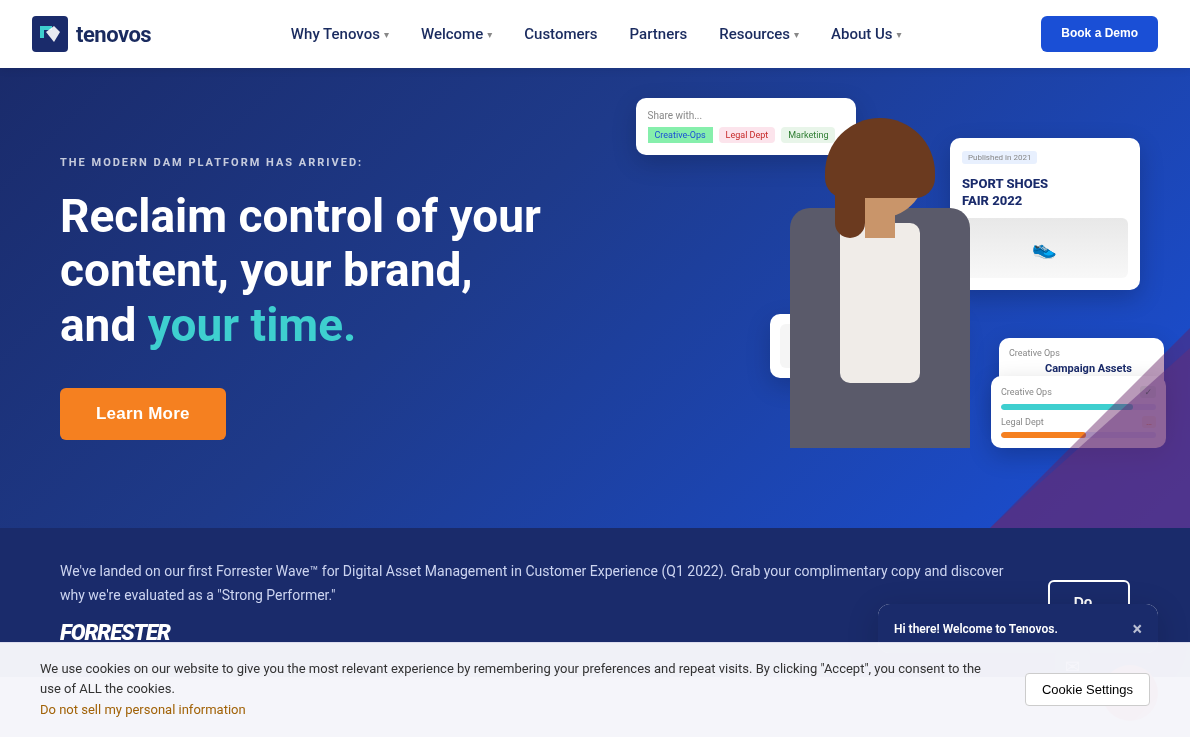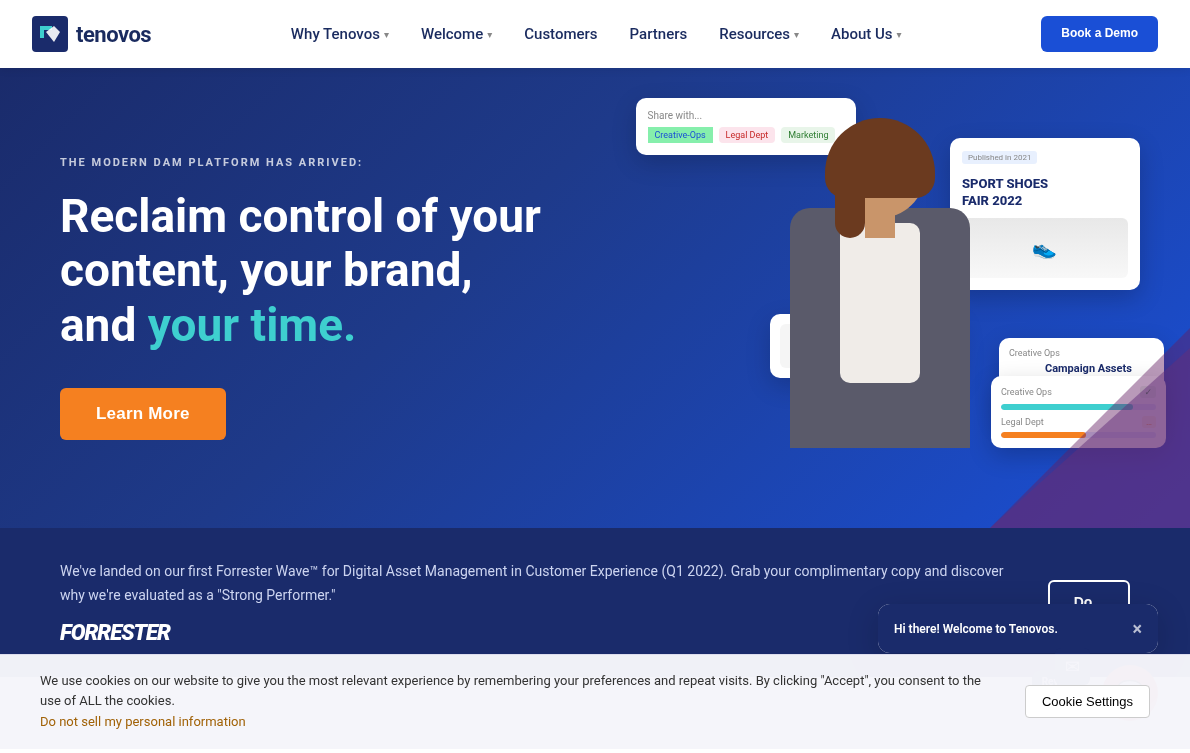--- a/index.html
+++ b/index.html
@@ -115,21 +115,21 @@
       position: fixed; bottom: 32px; right: 32px;
       width: 56px; height: 56px; border-radius: 50%;
       background: linear-gradient(135deg, #e03030, #f06060);
       display: flex; align-items: center; justify-content: center;
       cursor: pointer; box-shadow: 0 4px 12px rgba(0,0,0,0.2); z-index: 201;
     }
     .chat-bubble-icon { font-size: 24px; color: #fff; }
 
     
     .cookie-banner {
-      position: fixed; bottom: 4px; left: 0; right: 0;
+      position: fixed; bottom: 16px; left: 0; right: 0;
       background: rgba(245,245,250,0.98);
       padding: 16px 40px; display: flex; align-items: center; justify-content: space-between;
       gap: 40px; z-index: 300; border-top: 1px solid #dde;
       font-size: 13px; color: #333;
     }
     .cookie-text { flex: 1; line-height: 1.6; }
     .cookie-text a { color: #a16207; cursor: pointer; }
     .cookie-settings-btn {
       background: #fff; border: 1px solid #ccc; border-radius: 4px;
       padding: 8px 16px; font-size: 13px; cursor: pointer; white-space: nowrap;

